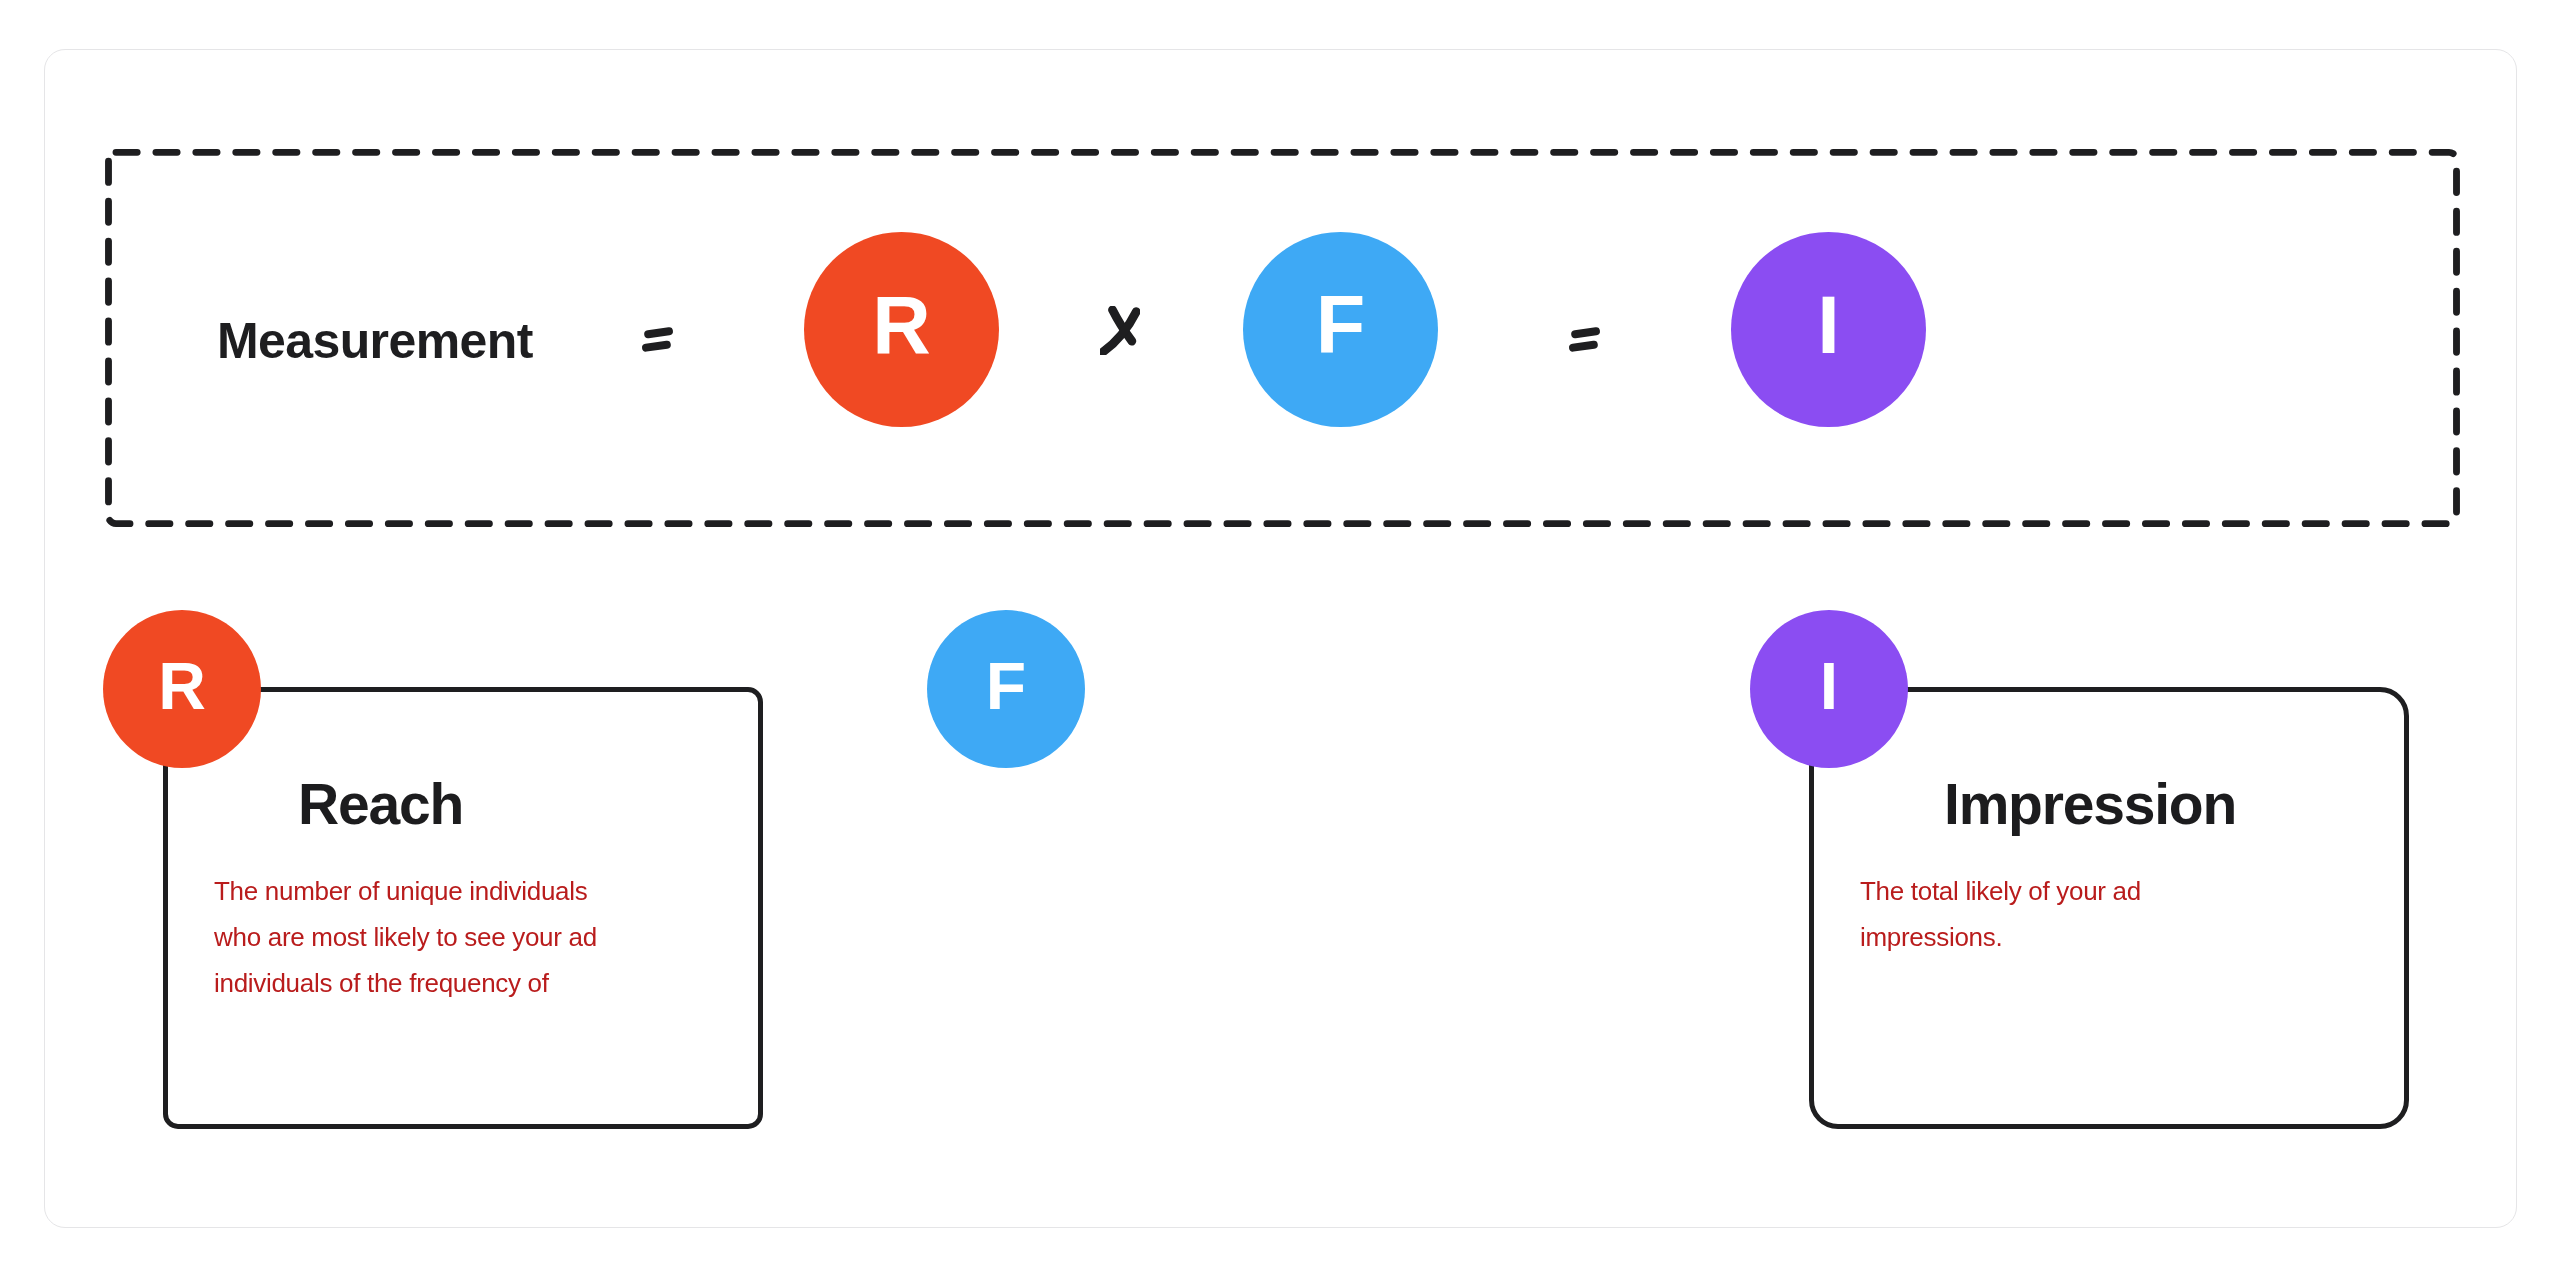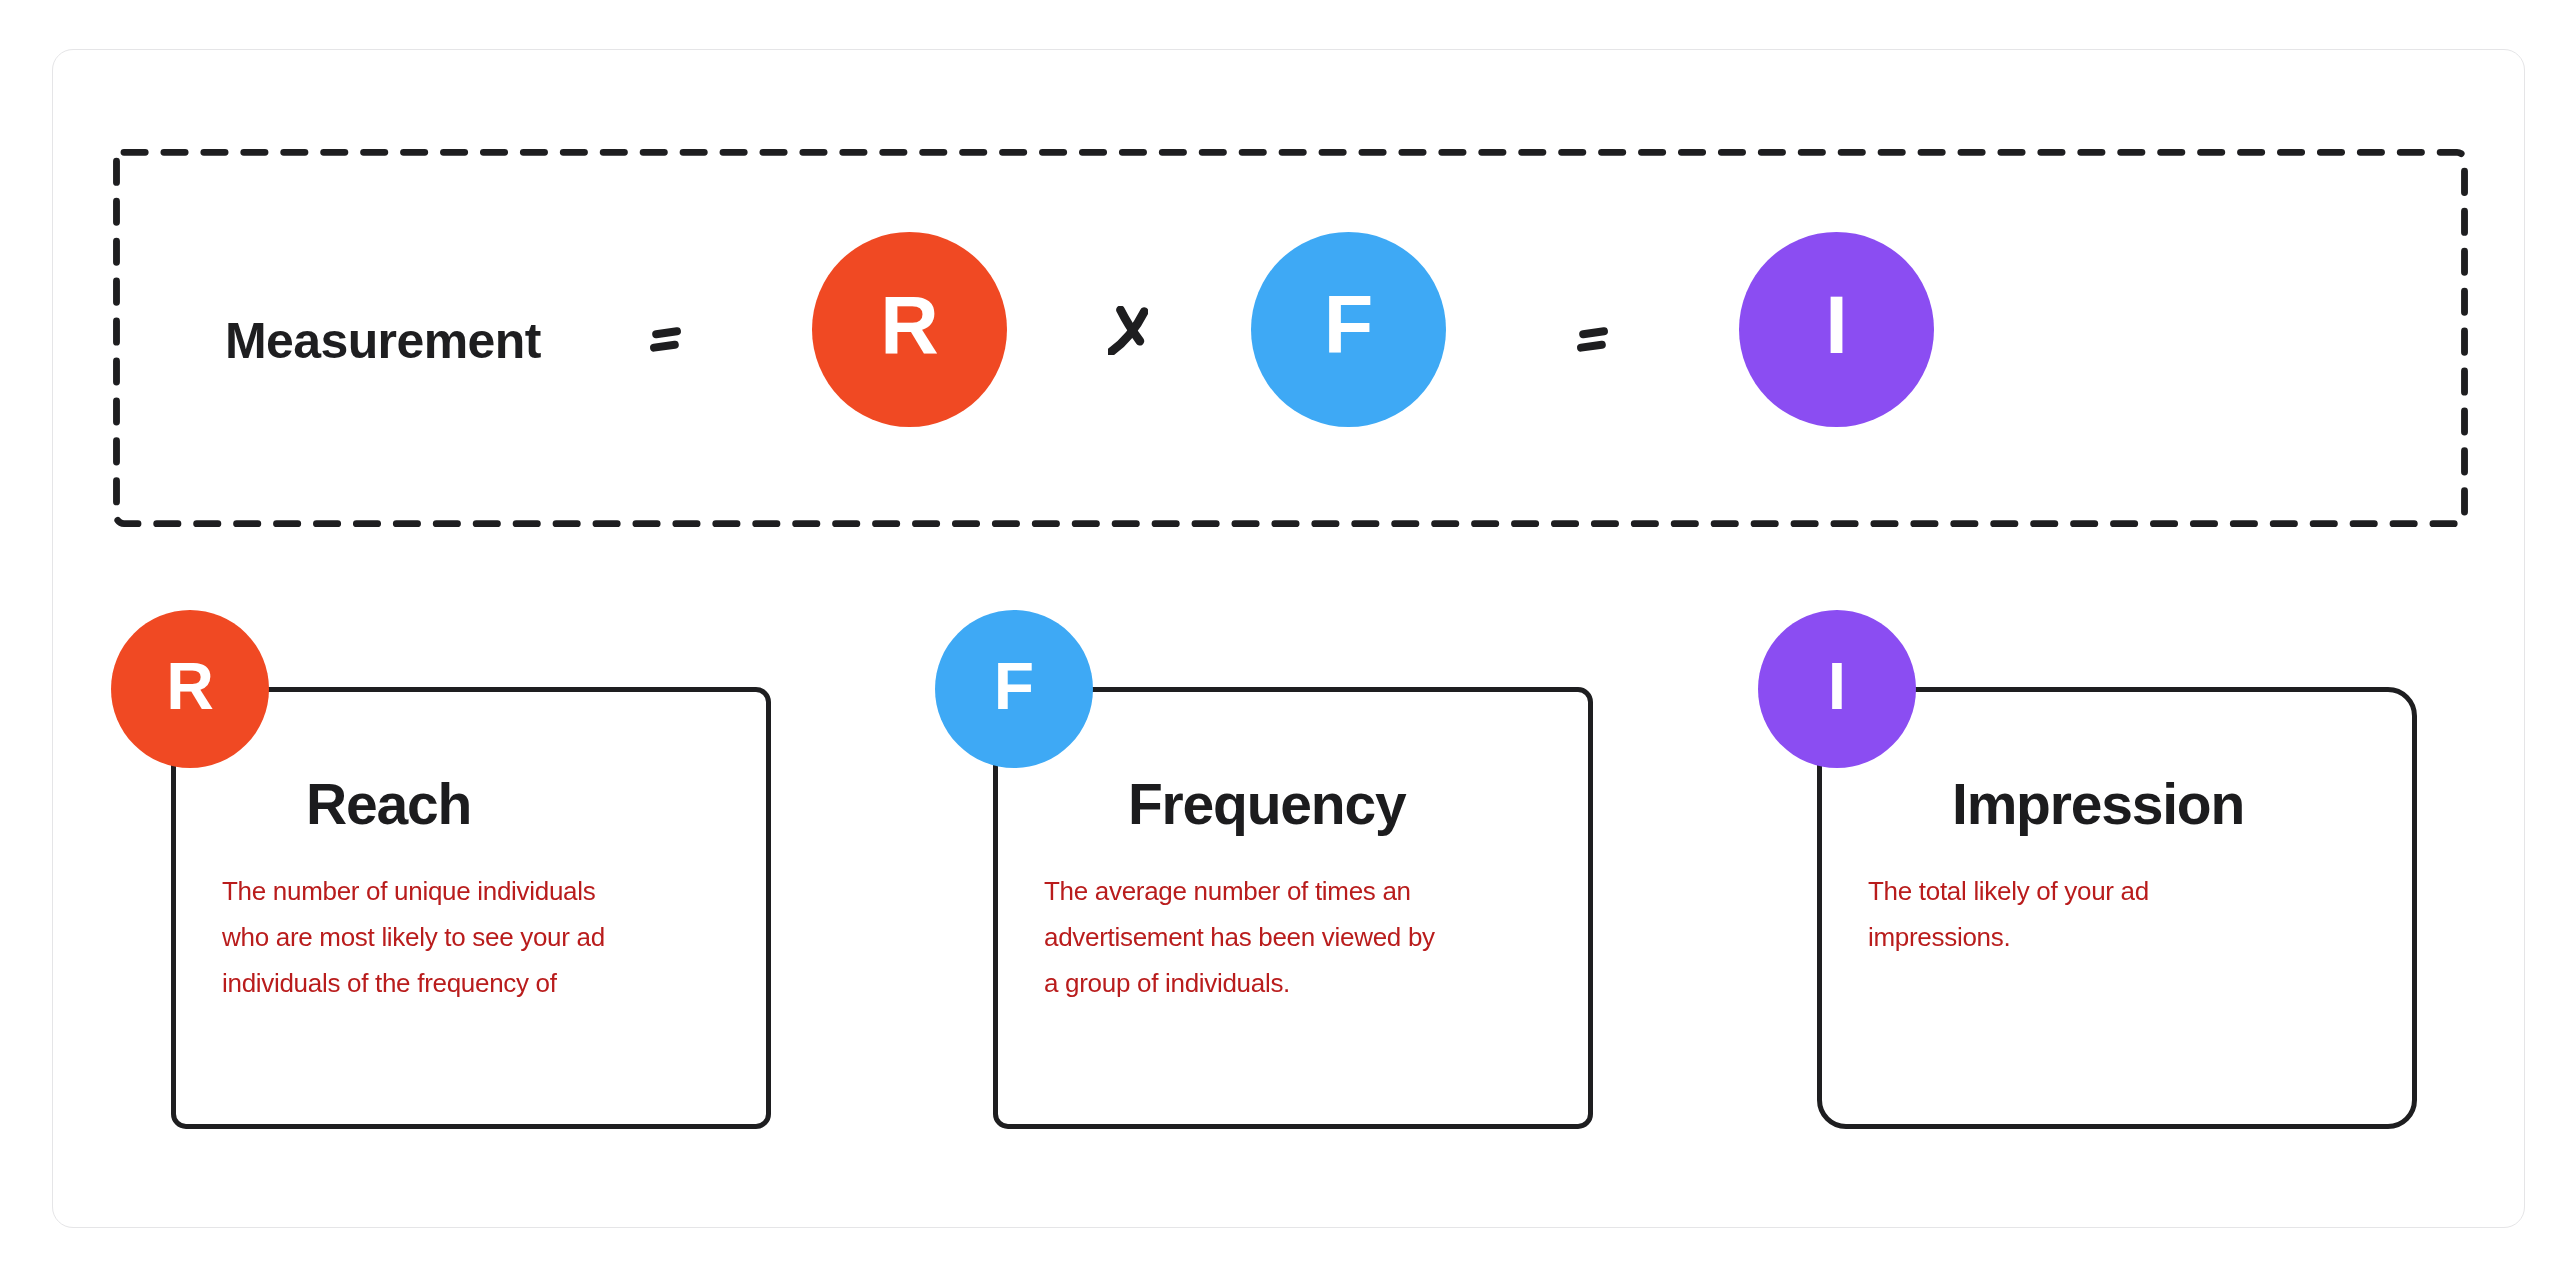--- a/index.html
+++ b/index.html
@@ -3,21 +3,21 @@
 <meta charset="utf-8">
 <style>
   html,body{margin:0;padding:0;}
   body{
     width:2576px;height:1278px;position:relative;overflow:hidden;
     background:#ffffff;
     font-family:"Liberation Sans","DejaVu Sans",sans-serif;
     color:#1e1e20;
   }
   .frame{
-    position:absolute;left:52px;top:49px;width:2473px;height:1179px;
+    position:absolute;left:44px;top:49px;width:2473px;height:1179px;
     background:#ffffff;border:1.9px solid #e5e5e7;border-radius:21px;
     box-sizing:border-box;
   }
   .dashed-box{position:absolute;left:59px;top:98px;}
   
   .measurement{
     position:absolute;left:172px;top:266px;
     font-size:50px;font-weight:700;line-height:50px;letter-spacing:-0.6px;
     color:#1e1e20;white-space:nowrap;
   }
@@ -118,28 +118,20 @@
       <div class="card-body">
           <div>The number of unique individuals</div>
           <div>who are most likely to see your ad</div>
           <div>individuals of the frequency of</div>
         </div>
     </article>
     <div class="badge badge1" style="background-color: rgb(240, 73, 35);">
       <span>R</span>
     </div>
 
-    <article class="card card2">
-      <h2 class="card-title">Frequency</h2>
-      <div class="card-body">
-          <div>The average number of times an</div>
-          <div>advertisement has been viewed by</div>
-          <div>a group of individuals.</div>
-        </div>
-    </article>
     <div class="badge badge2" style="background-color: rgb(62, 169, 245);">
       <span>F</span>
     </div>
 
     <article class="card card3">
       <h2 class="card-title">Impression</h2>
       <div class="card-body">
           <div>The total likely of your ad</div>
           <div>impressions.</div>
         </div>

